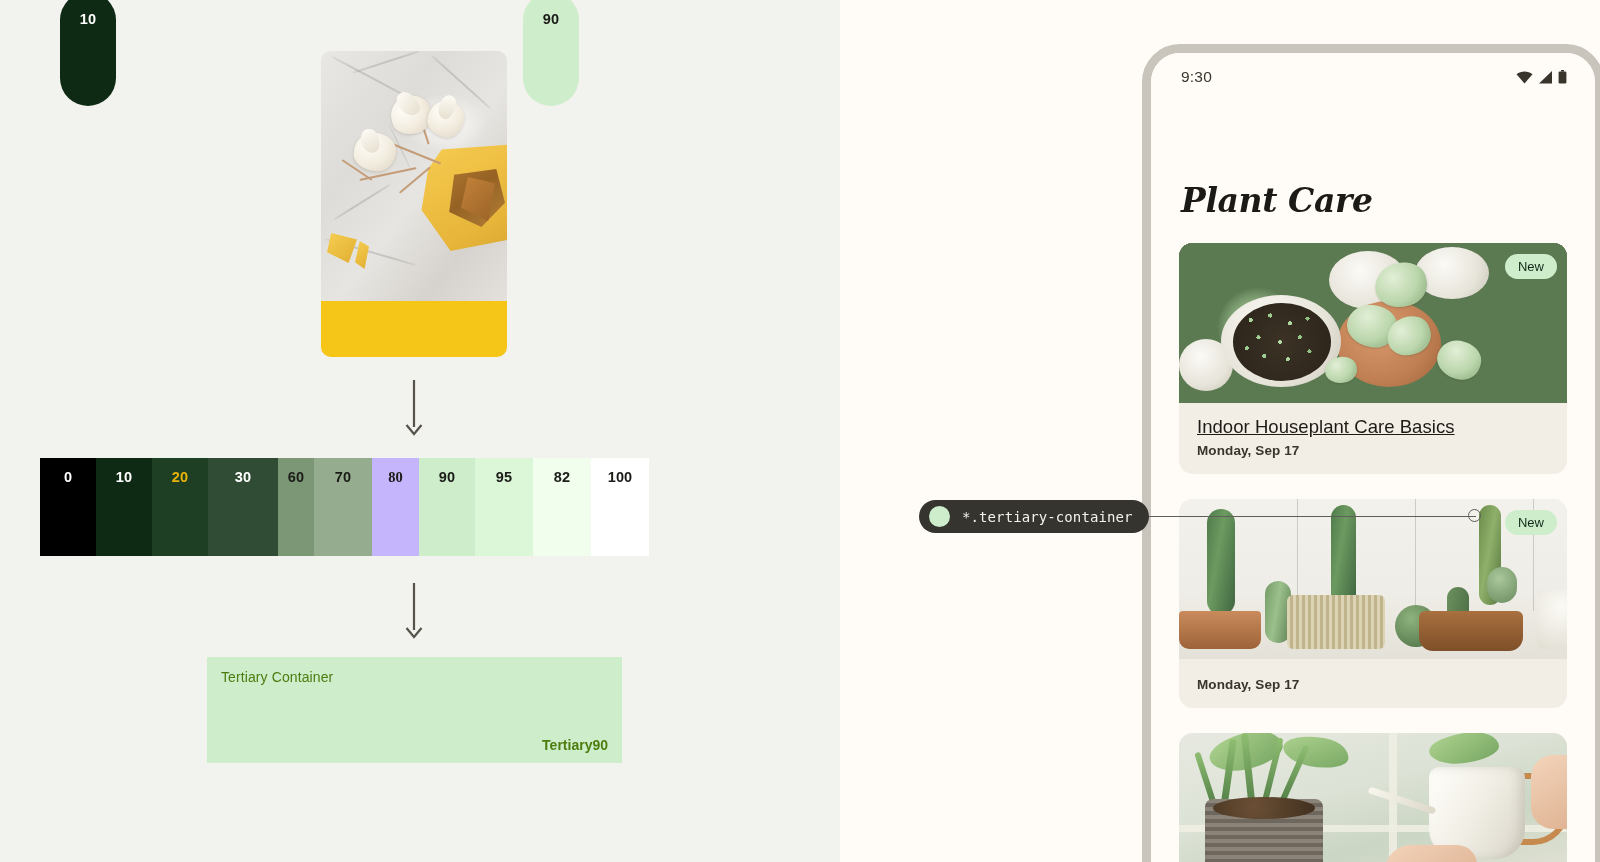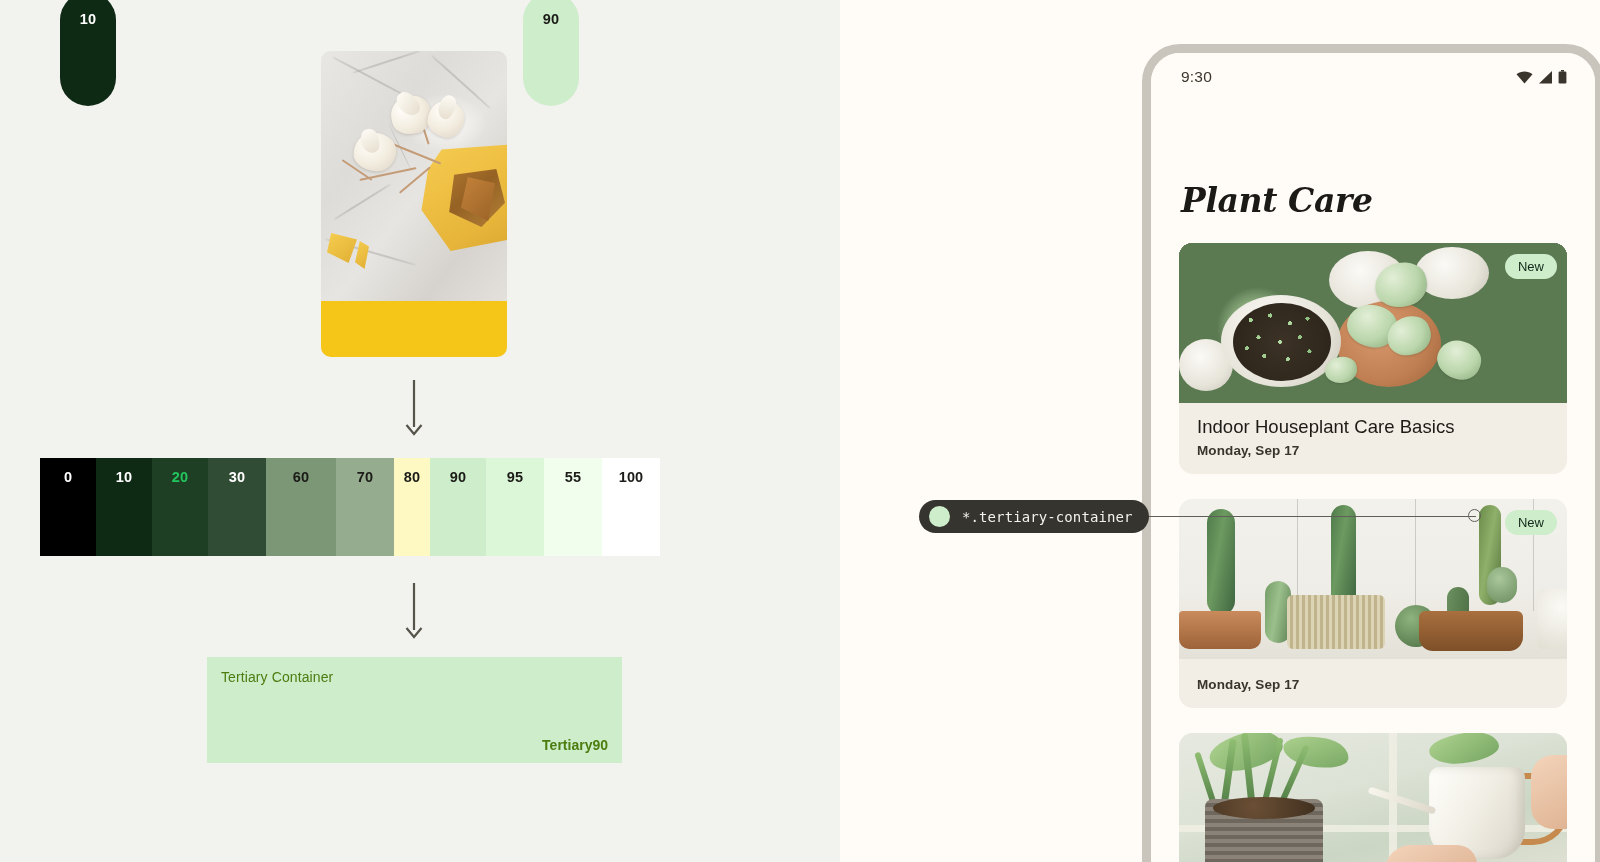--- a/index.html
+++ b/index.html
@@ -218,20 +218,21 @@
   }
   .card-media {
     position: relative;
     height: 160px;
     overflow: hidden;
   }
   .card-body { padding: 13px 18px 16px 18px; }
   .card-title {
     font-size: 18.5px; font-weight: 400; color: #1D1B16;
     letter-spacing: .05px;
+    text-decoration: underline;
   }
   .card-date {
     margin-top: 5px;
     font-size: 13.5px; font-weight: 700; color: #3A352C;
     letter-spacing: .1px;
   }
   .badge {
     position: absolute;
     right: 10px; top: 11px;
     padding: 5px 13px;
@@ -450,42 +451,42 @@
     </div>
 
     <div class="palette" id="palette">
         <div class="swatch" style="width: 56px; background: rgb(0, 0, 0);">
           <span class="tone-label" style="color: rgb(255, 255, 255);">0</span>
         </div>
         <div class="swatch" style="width: 56px; background: rgb(14, 42, 20);">
           <span class="tone-label" style="color: rgb(255, 255, 255);">10</span>
         </div>
         <div class="swatch" style="width: 56px; background: rgb(31, 63, 36);">
-          <span class="tone-label" style="color: #22c55e;">20</span>
-        </div>
-        <div class="swatch" style="width: 58px; background: rgb(49, 76, 52);">
+          <span class="tone-label" style="color: #eab308;">20</span>
+        </div>
+        <div class="swatch" style="width: 70px; background: rgb(49, 76, 52);">
           <span class="tone-label" style="color: rgb(255, 255, 255);">30</span>
         </div>
-        <div class="swatch" style="width: 70px; background: rgb(123, 151, 118);">
+        <div class="swatch" style="width: 36px; background: rgb(123, 151, 118);">
           <span class="tone-label" style="color: rgb(27, 27, 23);">60</span>
         </div>
         <div class="swatch" style="width: 58px; background: rgb(149, 173, 142);">
           <span class="tone-label" style="color: rgb(27, 27, 23);">70</span>
         </div>
-        <div class="swatch" style="width: 36px; background: #fef9c3;">
+        <div class="swatch" style="width: 47px; background: #c4b5fd; font-family: Liberation Serif, serif;">
           <span class="tone-label" style="color: rgb(27, 27, 23);">80</span>
         </div>
         <div class="swatch" style="width: 56px; background: rgb(205, 237, 203);">
           <span class="tone-label" style="color: rgb(27, 27, 23);">90</span>
         </div>
         <div class="swatch" style="width: 58px; background: rgb(220, 247, 216);">
           <span class="tone-label" style="color: rgb(27, 27, 23);">95</span>
         </div>
         <div class="swatch" style="width: 58px; background: rgb(241, 254, 238);">
-          <span class="tone-label" style="color: rgb(27, 27, 23);">55</span>
+          <span class="tone-label" style="color: rgb(27, 27, 23);">82</span>
         </div>
         <div class="swatch" style="width: 58px; background: rgb(255, 255, 255);">
           <span class="tone-label" style="color: rgb(27, 27, 23);">100</span>
         </div>
       </div>
     <div class="swatch highlight hl-10" id="hl10" style="background: rgb(14, 42, 20);">
         <span class="tone-label" style="color: rgb(255, 255, 255); top: 19px;">10</span>
       </div>
     <div class="swatch highlight hl-90" id="hl90" style="background: rgb(205, 237, 203);">
         <span class="tone-label" style="color: rgb(27, 27, 23); top: 19px;">90</span>

